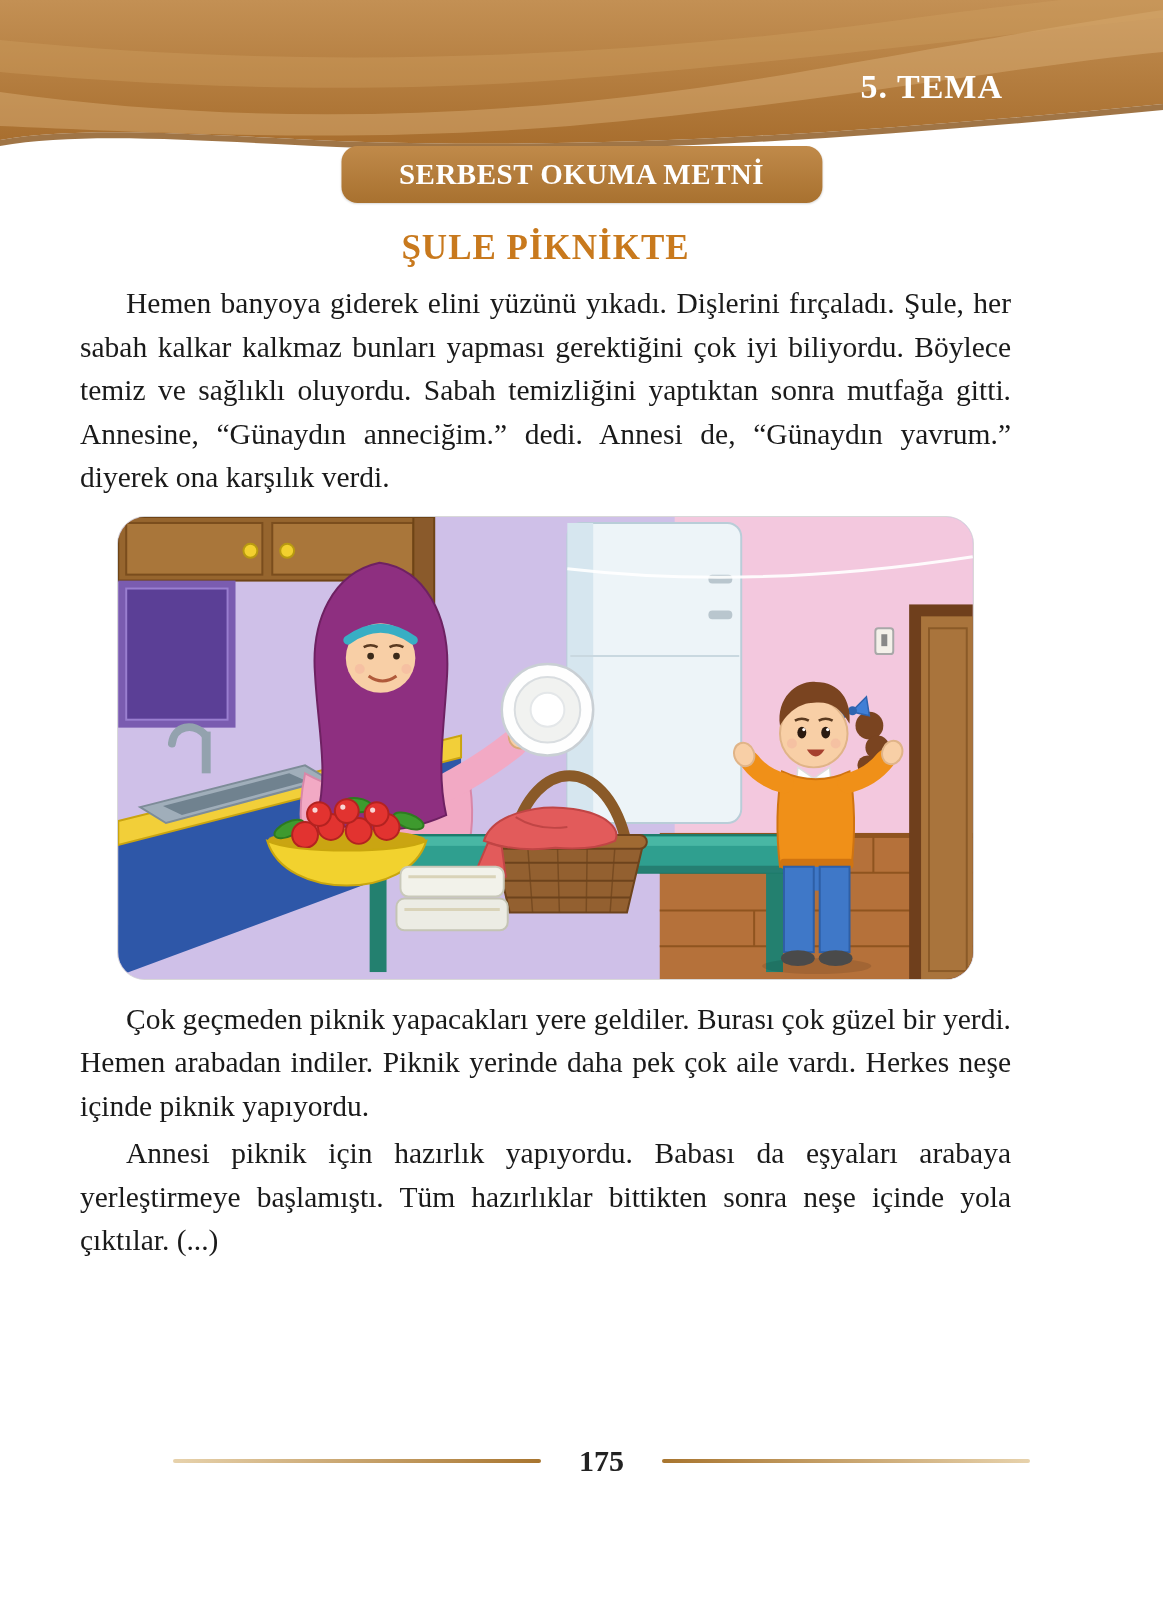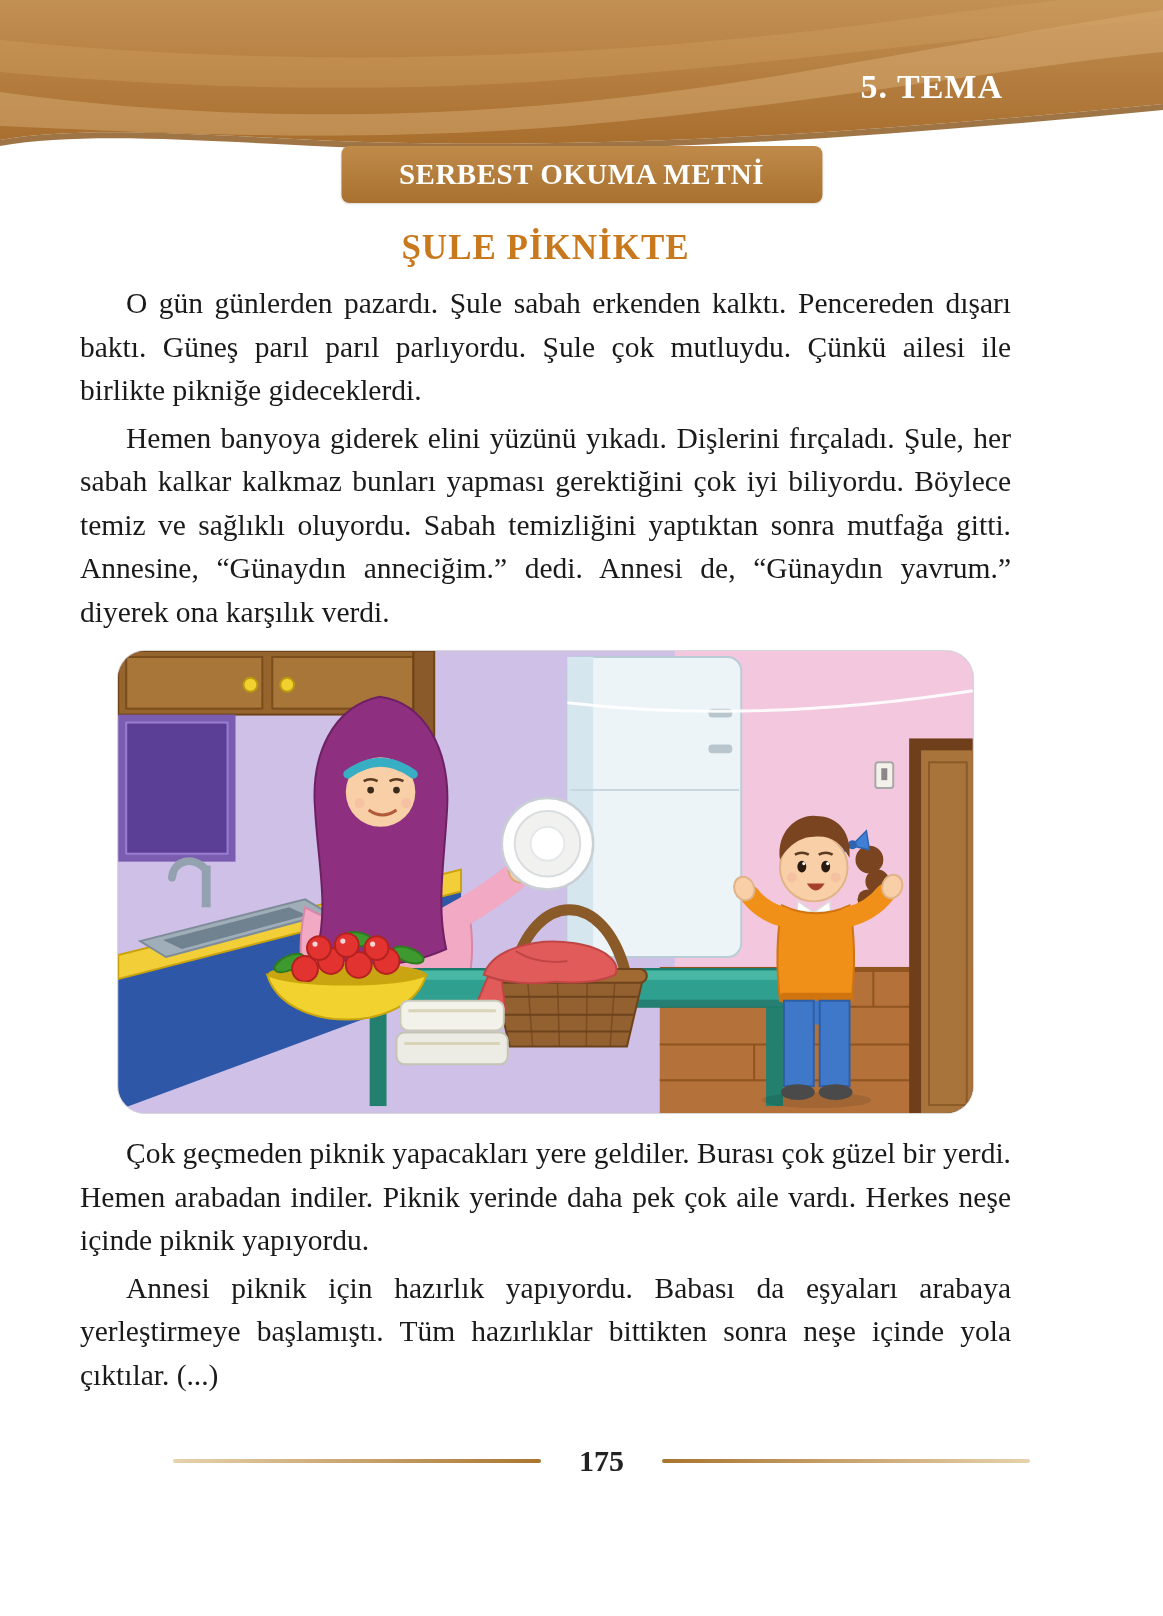--- a/index.html
+++ b/index.html
@@ -15,21 +15,21 @@
   .header{position:absolute;top:0;left:0;width:1163px;height:215px;}
   .header svg{display:block;}
   .tema{
     position:absolute;top:68px;right:160px;
     color:#ffffff;font-size:34px;font-weight:bold;letter-spacing:1px;
   }
   .badge{
     position:absolute;top:146px;left:50%;transform:translateX(-50%);
     background:linear-gradient(#c08a4a,#a8712f);
     color:#ffffff;font-size:29px;font-weight:bold;letter-spacing:0.5px;
-    padding:12px 58px;border-radius:8px;white-space:nowrap;
+    padding:12px 58px;border-radius:16px;white-space:nowrap;
     box-shadow:0 1px 2px rgba(0,0,0,.15);
   }
   
   .content{padding:228px 152px 0 80px;}
   .title{
     margin:0 0 14px 0;text-align:center;
     color:#c8791d;font-size:35px;font-weight:bold;letter-spacing:1px;
   }
   .content p{
     margin:0 0 4px 0;
@@ -72,21 +72,20 @@
       <path d="M0,40 C300,70 600,60 900,20 C1010,5 1100,-5 1163,-10 V18 C1000,34 800,62 560,80 C340,96 130,84 0,72 Z" fill="#d2a265" opacity="0.35"></path>
       <path d="M0,140 C92,124 225,137 365,142 C630,150 890,130 1163,104 V110 C890,136 630,156 365,148 C225,143 92,130 0,146 Z" fill="#8f5d26" opacity="0.85"></path>
     </svg>
     <div class="tema">5. TEMA</div>
     <div class="badge">SERBEST OKUMA METNİ</div>
   </div>
 
   <main class="content">
     <h1 class="title">ŞULE PİKNİKTE</h1>
 
-    <p>O gün günlerden pazardı. Şule sabah erkenden kalktı. Pencereden dışarı baktı. Güneş parıl parıl parlıyordu. Şule çok mutluydu. Çünkü ailesi ile birlikte pikniğe gideceklerdi.</p>
     <p>Hemen banyoya giderek elini yüzünü yıkadı. Dişlerini fırçaladı. Şule, her sabah kalkar kalkmaz bunları yapması gerektiğini çok iyi biliyordu. Böylece temiz ve sağlıklı oluyordu. Sabah temizliğini yaptıktan sonra mutfağa gitti. Annesine, “Günaydın anneciğim.” dedi. Annesi de, “Günaydın yavrum.” diyerek ona karşılık verdi.</p>
 
     <figure class="illustration">
       <svg viewBox="0 0 860 465">
 
         <rect x="0" y="0" width="860" height="465" fill="#cfc0e8"></rect>
         <rect x="560" y="0" width="300" height="465" fill="#f3c8de"></rect>
 
         <g>
           <rect x="545" y="322" width="315" height="143" fill="#b5713a"></rect>

